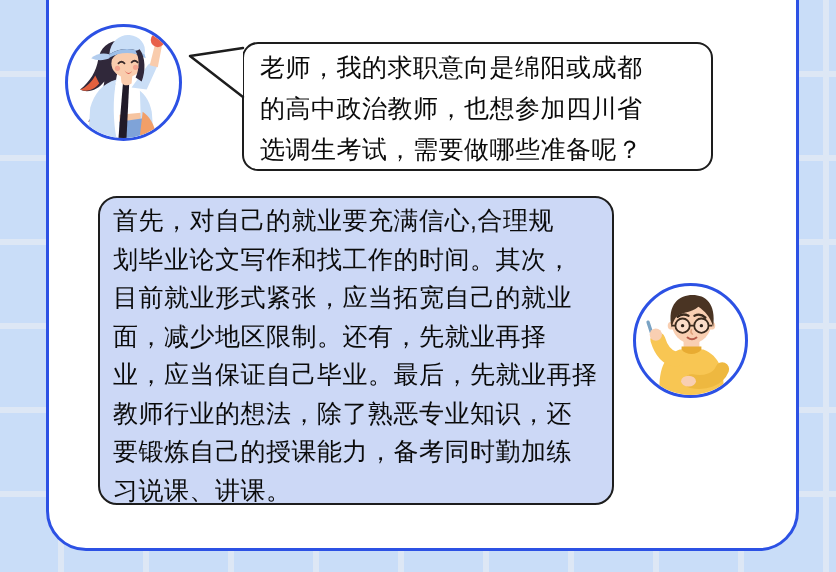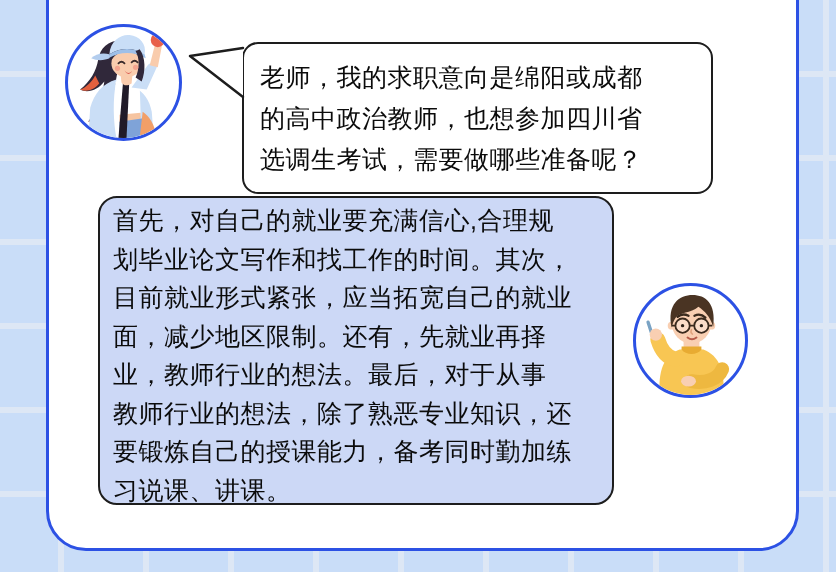--- a/index.html
+++ b/index.html
@@ -42,24 +42,24 @@
     border: 2.5px solid #1d1d1d;
     color: #0b0b0b;
     font-size: 25px;
     font-weight: 500;
     letter-spacing: 0.5px;
     z-index: 1;
   }
   .bubble .msg { white-space: pre-line; }
   .bubble.question {
     left: 242px; top: 42px;
-    width: 471px; height: 152px;
+    width: 471px; height: 129px;
     background: #ffffff;
     border-radius: 16px;
-    padding: 13px 16px;
+    padding: 3px 16px;
     line-height: 41px;
   }
   .bubble.answer {
     left: 98px; top: 196px;
     width: 516px; height: 309px;
     background: #ccd8f6;
     border-radius: 19px;
     padding: 3px 13px;
     line-height: 38.5px;
   }
@@ -124,21 +124,21 @@
   </div>
   <svg class="tail" viewBox="0 0 62 62">
     <path d="M57 8 L4 16 L57 57" fill="#ffffff" stroke="#1d1d1d" stroke-width="2.5" stroke-linejoin="round" stroke-linecap="round"></path>
   </svg>
 
   <div class="bubble answer">
     <div class="msg">首先，对自己的就业要充满信心,合理规
 划毕业论文写作和找工作的时间。其次，
 目前就业形式紧张，应当拓宽自己的就业
 面，减少地区限制。还有，先就业再择
-业，教师行业的想法。最后，对于从事
+业，应当保证自己毕业。最后，先就业再择
 教师行业的想法，除了熟恶专业知识，还
 要锻炼自己的授课能力，备考同时勤加练
 习说课、讲课。</div>
   </div>
 
   <div class="avatar teacher">
     <svg viewBox="0 0 110 110">
 
       <rect x="48" y="52" width="16" height="14" fill="#f9cfb2"></rect>
 

